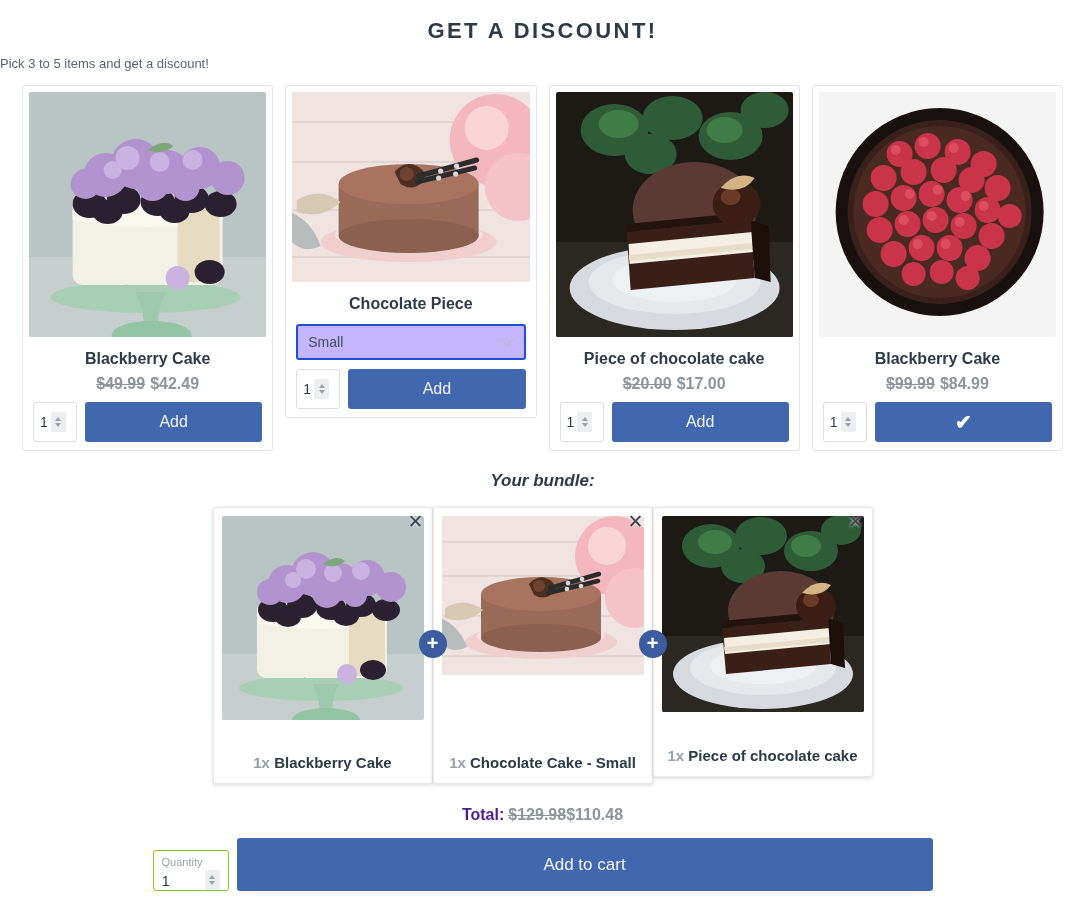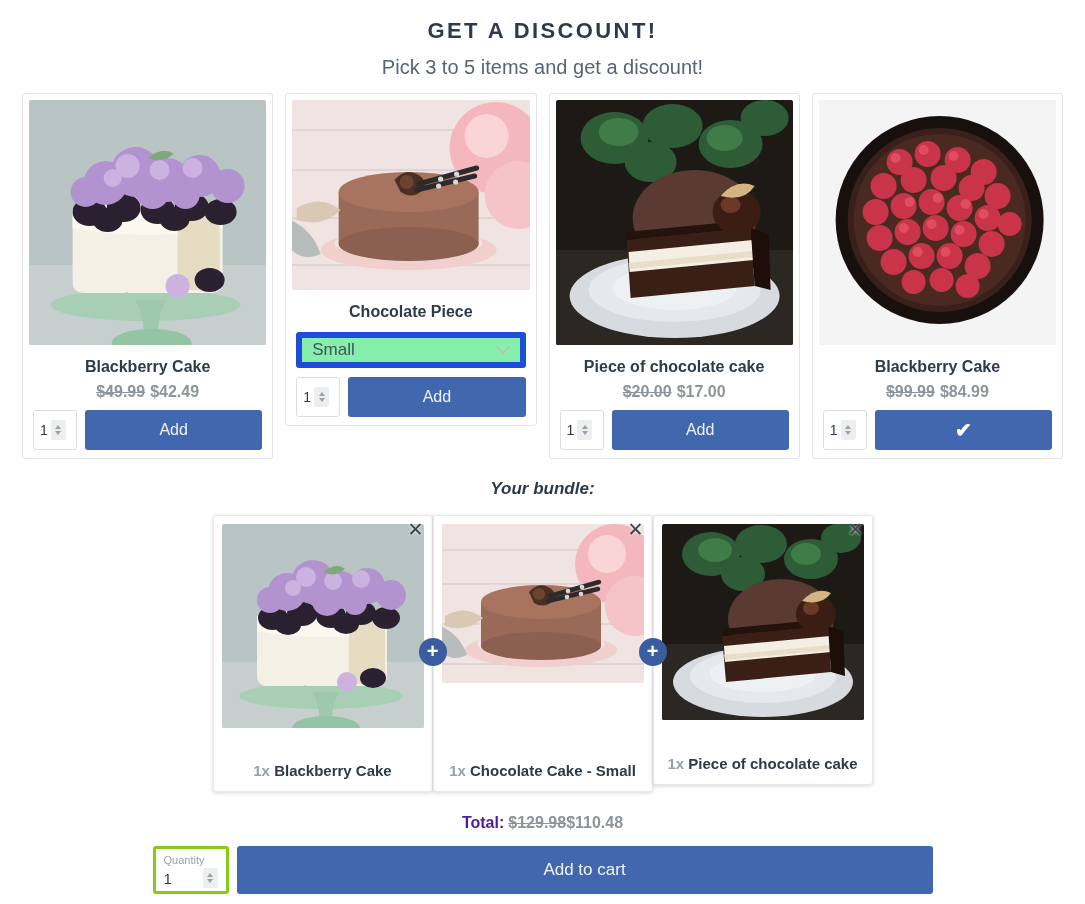--- a/index.html
+++ b/index.html
@@ -18,22 +18,21 @@
   .headline {
     text-align: center;
     font-size: 22px;
     font-weight: bold;
     letter-spacing: 2.4px;
     color: #2e3a48;
     padding-top: 18px;
     margin: 0;
   }
   .subheadline {
-    text-align: center;
-    font-size: 20px;
+    font-size: 13px;
     color: #5a6472;
     margin: 12px 0 0 0;
     font-weight: normal;
   }
 
   
   .product-grid {
     display: flex;
     gap: 12px;
     padding: 14px 22px 0 22px;
@@ -75,27 +74,27 @@
   .price-old {
     color: #8d949c;
     text-decoration: line-through;
     margin-right: 5px;
   }
   .price-new { color: #8d949c; }
 
   .variant-select {
     margin: 10px 4px 0 4px;
     height: 36px;
-    border: 6px solid #1d4ed8;
+    border: 2px solid #1d4ed8;
     border-radius: 3px;
-    background: #86efac;
+    background: #c4b5fd;
     display: flex;
     align-items: center;
     padding: 0 10px;
-    font-size: 17px;
+    font-size: 14px;
     color: #41515f;
     position: relative;
   }
   .variant-select .chev {
     margin-left: auto;
     color: #b9b9b9;
     font-size: 13px;
     line-height: 1;
   }
 
@@ -249,26 +248,27 @@
   .cart-row {
     display: flex;
     justify-content: center;
     align-items: stretch;
     gap: 8px;
     margin-top: 14px;
     padding: 0 22px;
   }
   .cart-qty {
     width: 76px;
-    border: 3px solid #84cc16;
+    border: 1px solid #84cc16;
     border-radius: 3px;
     background: #fff;
     padding: 5px 8px 0 8px;
     position: relative;
     flex: none;
+    margin-top: 12px;
   }
   .cart-qty .qlabel {
     font-size: 11px;
     color: #9aa1a9;
     line-height: 1.1;
   }
   .cart-qty .qrow {
     display: flex;
     align-items: center;
     margin-top: 2px;

